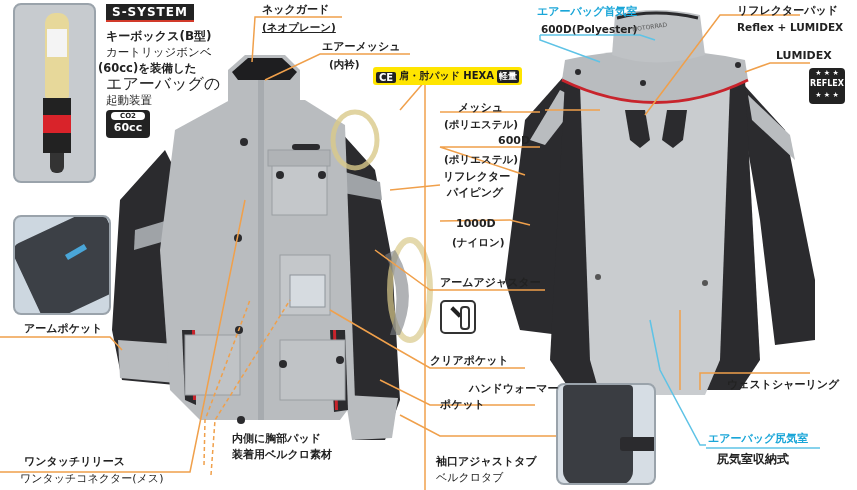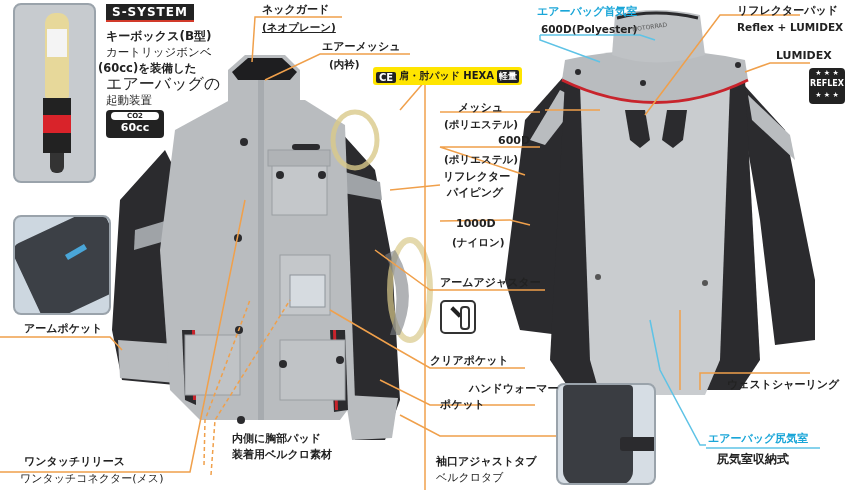--- a/index.html
+++ b/index.html
@@ -147,21 +147,21 @@
   <div style="position:absolute; left:5px; top:0; width:70px; height:100px; background:#3a3d42; border-radius:4px 4px 14px 14px;"></div>
   <div style="position:absolute; left:62px; top:52px; width:40px; height:14px; background:#2b2b2e; border-radius:3px;"></div>
 </div>
 
 <div class="sys-badge" style="left:106px; top:4px;">S-SYSTEM</div>
 <div class="lbl" style="left:106px; top:29px; font-size:12px;">キーボックス(B型)</div>
 <div class="lbl plain" style="left:106px; top:45px; font-size:11.5px;">カートリッジボンベ</div>
 <div class="lbl plain" style="left:98px; top:61px; font-size:11.5px;font-weight:bold;">(60cc)を装備した</div>
 <div class="lbl plain" style="left:106px; top:77px; font-size:16px;">エアーバッグの</div>
 <div class="lbl plain" style="left:106px; top:93px; font-size:11.5px;">起動装置</div>
-<div class="co2" style="left:106px; top:110px; width:58px; height:28px;">
+<div class="co2" style="left:106px; top:110px; width:44px; height:28px;">
   <div style="font-size:7px; background:#fff; color:#222; margin:2px 5px 0; border-radius:4px; line-height:8px;">CO2</div>
   <div style="font-size:11px; line-height:16px;">60cc</div>
 </div>
 
 <div class="lbl" style="left:262px; top:3px;">ネックガード</div>
 <div class="lbl sub" style="left:262px; top:20px;text-decoration:underline;">(ネオプレーン)</div>
 <div class="lbl" style="left:322px; top:40px;">エアーメッシュ</div>
 <div class="lbl sub" style="left:322px; top:57px;margin-left:7px;">(内衿)</div>
 
 <div class="ce-bar" style="left:373px; top:67px;">

